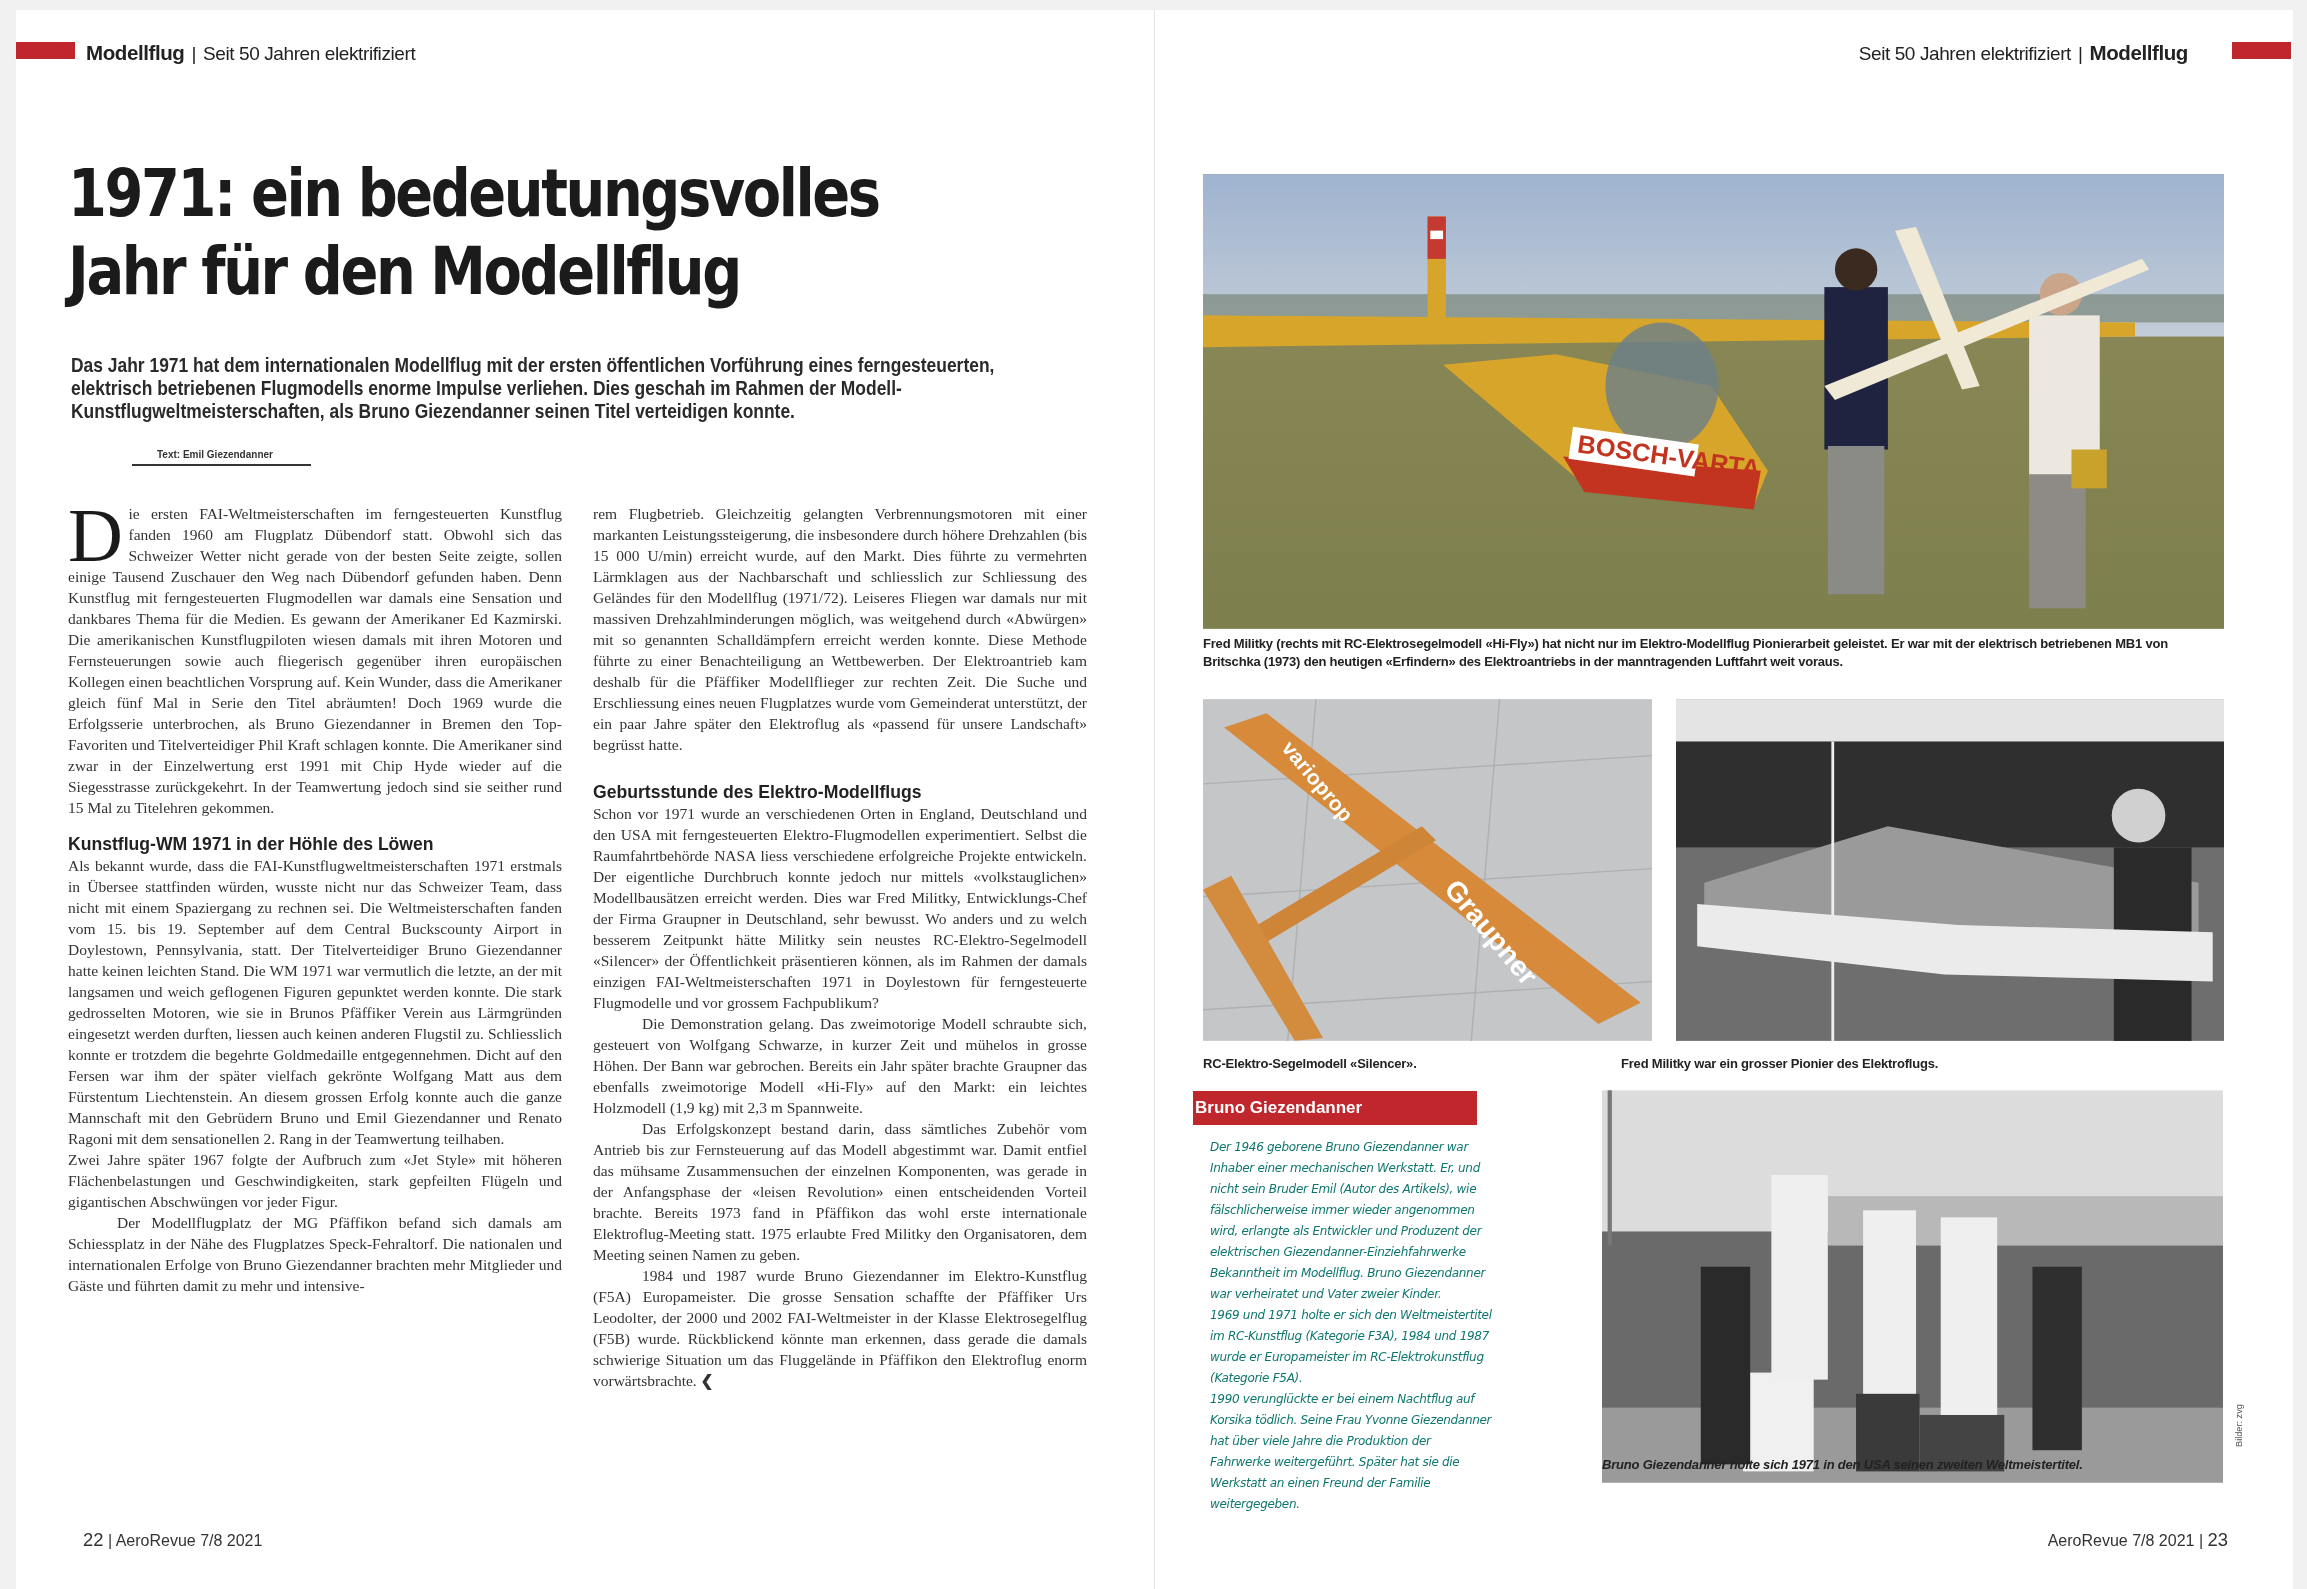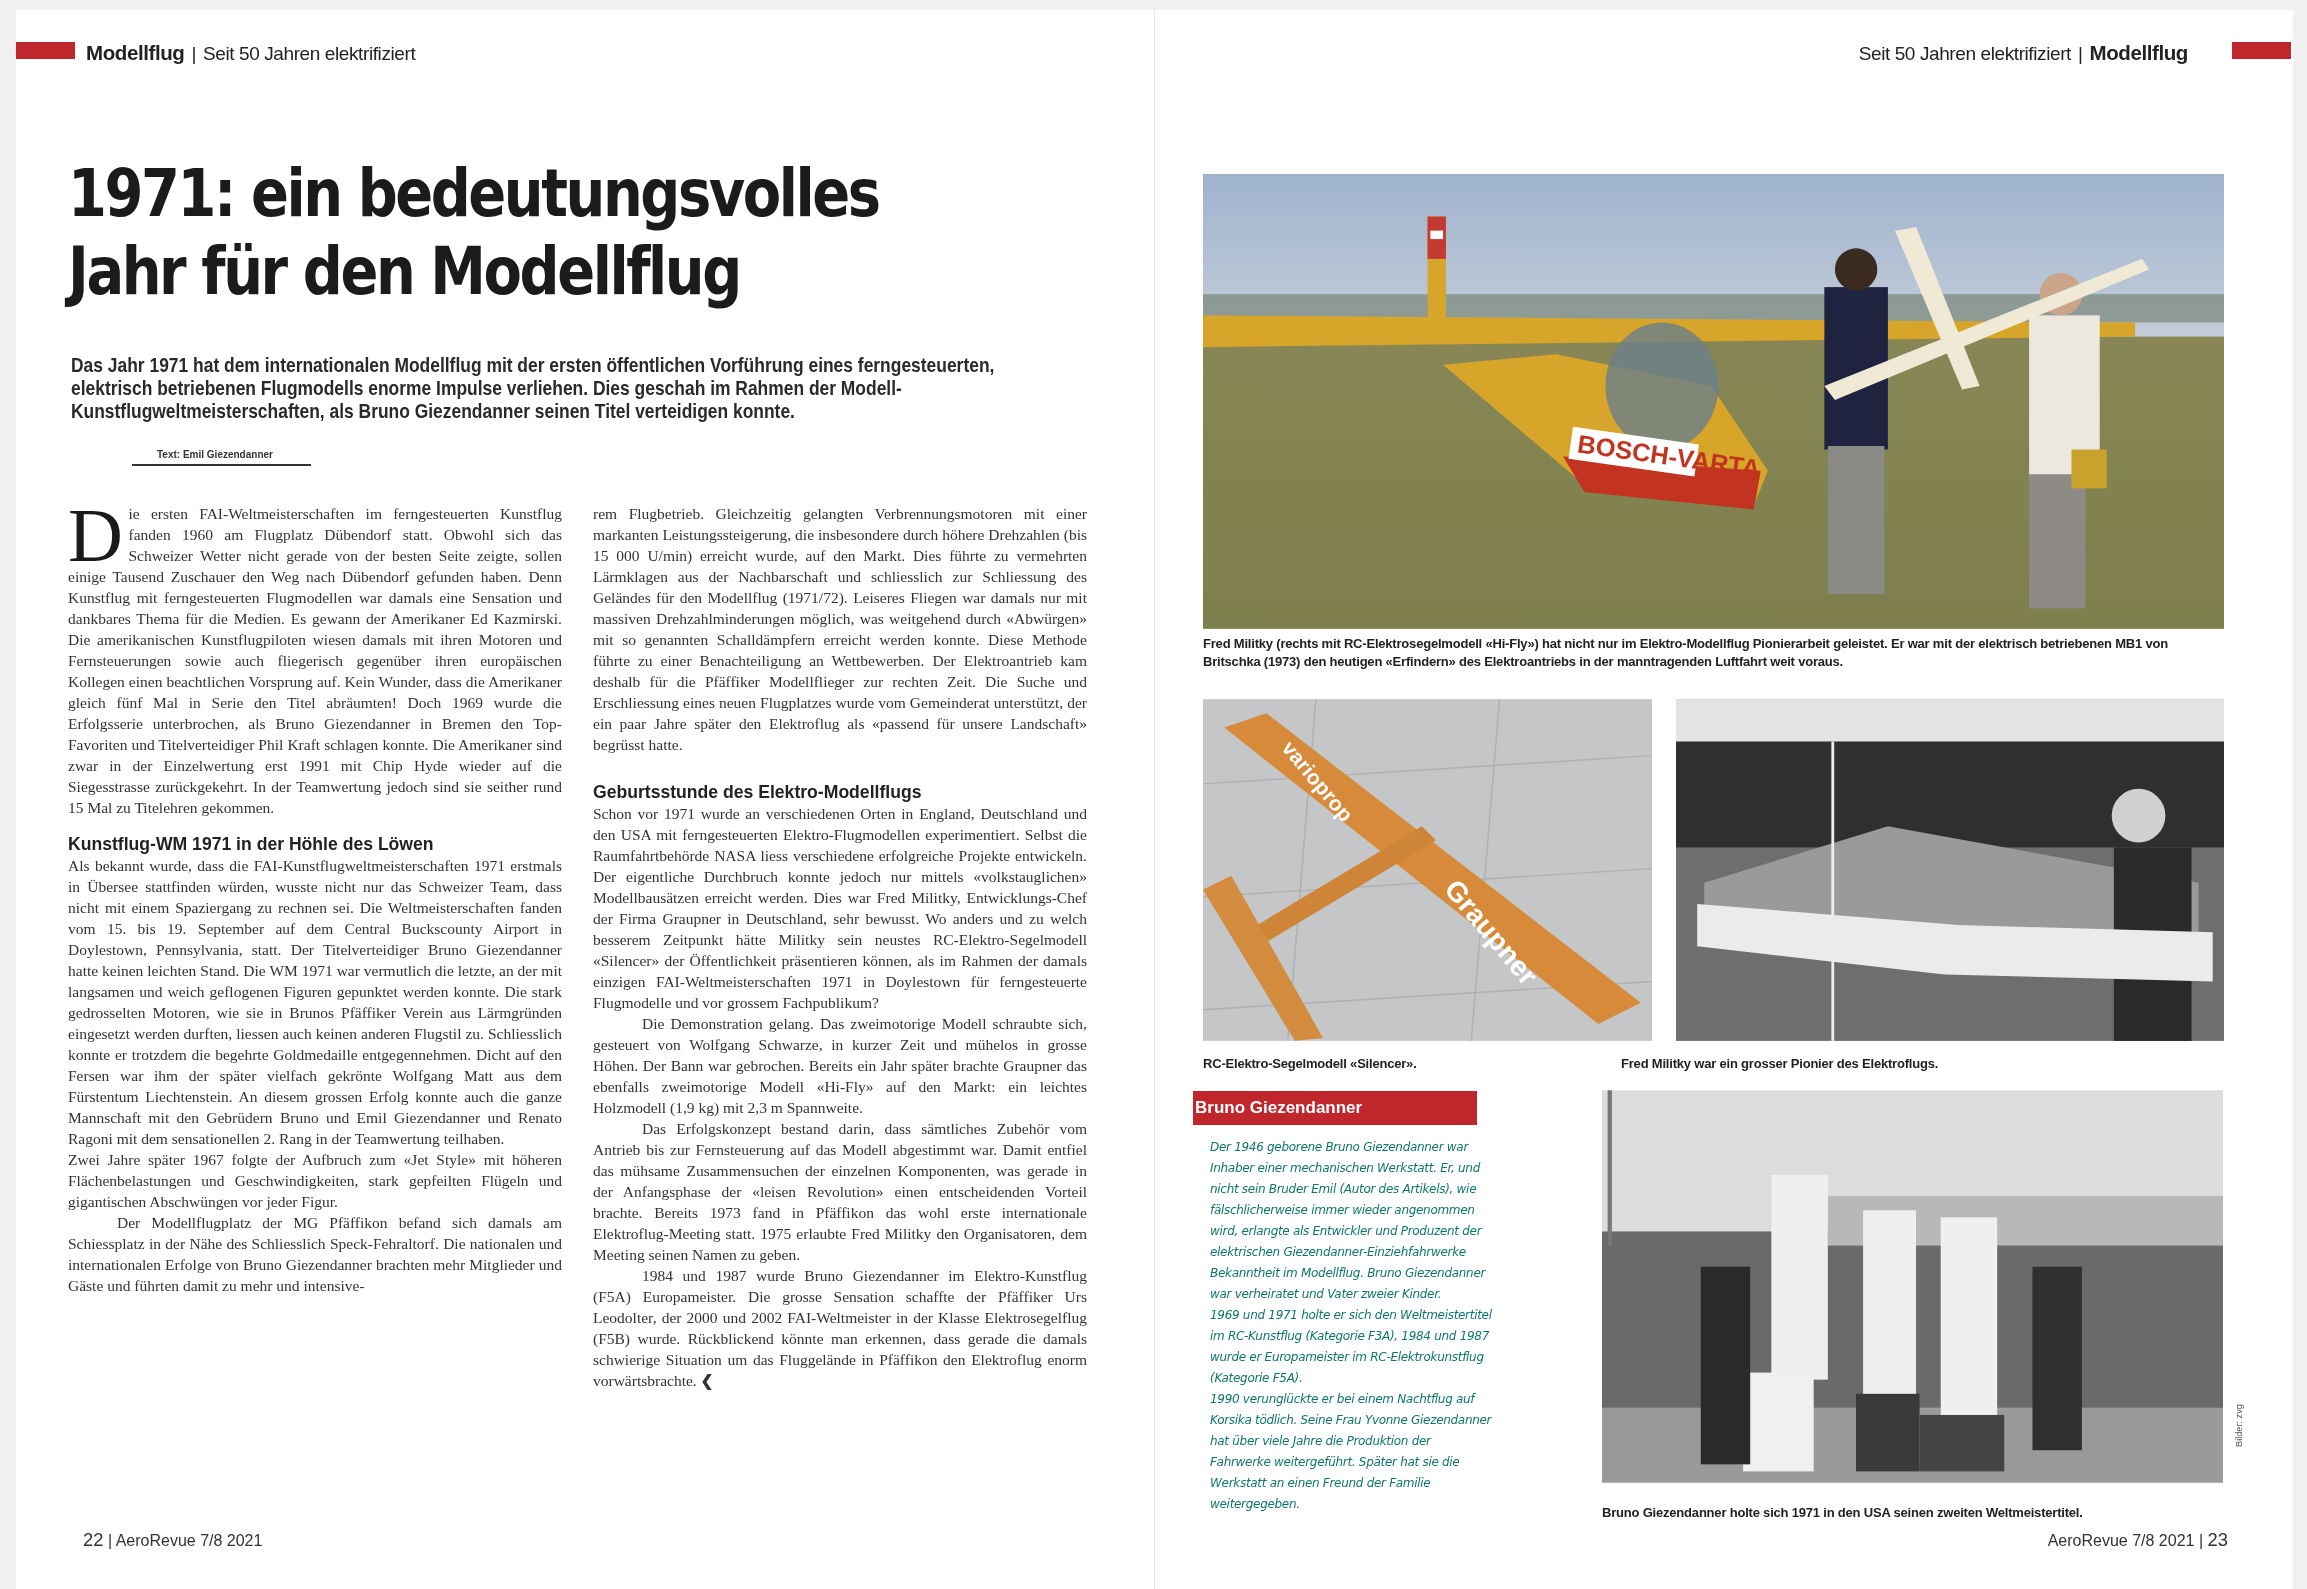--- a/index.html
+++ b/index.html
@@ -48,21 +48,21 @@
 <div class="lead">Das Jahr 1971 hat dem internationalen Modellflug mit der ersten öffentlichen Vorführung eines ferngesteuerten, elektrisch betriebenen Flugmodells enorme Impulse verliehen. Dies geschah im Rahmen der Modell-Kunstflugweltmeisterschaften, als Bruno Giezendanner seinen Titel verteidigen konnte.</div>
 
 <div class="byline-rule"></div>
 <div class="byline">Text: Emil Giezendanner</div>
 
 <div class="col" id="col1">
   <p><span class="dropcap">D</span><span>ie ersten FAI-Weltmeisterschaften im ferngesteuerten Kunstflug fanden 1960 am Flugplatz Dübendorf statt. Obwohl sich das Schweizer Wetter nicht gerade von der besten Seite zeigte, sollen einige Tausend Zuschauer den Weg nach Dübendorf gefunden haben. Denn Kunstflug mit ferngesteuerten Flugmodellen war damals eine Sensation und dankbares Thema für die Medien. Es gewann der Amerikaner Ed Kazmirski. Die amerikanischen Kunstflugpiloten wiesen damals mit ihren Motoren und Fernsteuerungen sowie auch fliegerisch gegenüber ihren europäischen Kollegen einen beachtlichen Vorsprung auf. Kein Wunder, dass die Amerikaner gleich fünf Mal in Serie den Titel abräumten! Doch 1969 wurde die Erfolgsserie unterbrochen, als Bruno Giezendanner in Bremen den Top-Favoriten und Titelverteidiger Phil Kraft schlagen konnte. Die Amerikaner sind zwar in der Einzelwertung erst 1991 mit Chip Hyde wieder auf die Siegesstrasse zurückgekehrt. In der Teamwertung jedoch sind sie seither rund 15 Mal zu Titelehren gekommen.</span></p>
   <h3>Kunstflug-WM 1971 in der Höhle des Löwen</h3>
   <p>Als bekannt wurde, dass die FAI-Kunstflugweltmeisterschaften 1971 erstmals in Übersee stattfinden würden, wusste nicht nur das Schweizer Team, dass nicht mit einem Spaziergang zu rechnen sei. Die Weltmeisterschaften fanden vom 15. bis 19. September auf dem Central Buckscounty Airport in Doylestown, Pennsylvania, statt. Der Titelverteidiger Bruno Giezendanner hatte keinen leichten Stand. Die WM 1971 war vermutlich die letzte, an der mit langsamen und weich geflogenen Figuren gepunktet werden konnte. Die stark gedrosselten Motoren, wie sie in Brunos Pfäffiker Verein aus Lärmgründen eingesetzt werden durften, liessen auch keinen anderen Flugstil zu. Schliesslich konnte er trotzdem die begehrte Goldmedaille entgegennehmen. Dicht auf den Fersen war ihm der später vielfach gekrönte Wolfgang Matt aus dem Fürstentum Liechtenstein. An diesem grossen Erfolg konnte auch die ganze Mannschaft mit den Gebrüdern Bruno und Emil Giezendanner und Renato Ragoni mit dem sensationellen 2. Rang in der Teamwertung teilhaben.</p>
   <p>Zwei Jahre später 1967 folgte der Aufbruch zum «Jet Style» mit höheren Flächenbelastungen und Geschwindigkeiten, stark gepfeilten Flügeln und gigantischen Abschwüngen vor jeder Figur.</p>
-  <p class="indent">Der Modellflugplatz der MG Pfäffikon befand sich damals am Schiessplatz in der Nähe des Schliesslich Speck-Fehraltorf. Die nationalen und internationalen Erfolge von Bruno Giezendanner brachten mehr Mitglieder und Gäste und führten damit zu mehr und intensive-</p>
+  <p class="indent">Der Modellflugplatz der MG Pfäffikon befand sich damals am Schiessplatz in der Nähe des Flugplatzes Speck-Fehraltorf. Die nationalen und internationalen Erfolge von Bruno Giezendanner brachten mehr Mitglieder und Gäste und führten damit zu mehr und intensive-</p>
 </div>
 
 <div class="col" id="col2">
   <p>rem Flugbetrieb. Gleichzeitig gelangten Verbrennungsmotoren mit einer markanten Leistungssteigerung, die insbesondere durch höhere Drehzahlen (bis 15 000 U/min) erreicht wurde, auf den Markt. Dies führte zu vermehrten Lärmklagen aus der Nachbarschaft und schliesslich zur Schliessung des Geländes für den Modellflug (1971/72). Leiseres Fliegen war damals nur mit massiven Drehzahlminderungen möglich, was weitgehend durch «Abwürgen» mit so genannten Schalldämpfern erreicht werden konnte. Diese Methode führte zu einer Benachteiligung an Wettbewerben. Der Elektroantrieb kam deshalb für die Pfäffiker Modellflieger zur rechten Zeit. Die Suche und Erschliessung eines neuen Flugplatzes wurde vom Gemeinderat unterstützt, der ein paar Jahre später den Elektroflug als «passend für unsere Landschaft» begrüsst hatte.</p>
   <h3 style="margin-top:27px;">Geburtsstunde des Elektro-Modellflugs</h3>
   <p>Schon vor 1971 wurde an verschiedenen Orten in England, Deutschland und den USA mit ferngesteuerten Elektro-Flugmodellen experimentiert. Selbst die Raumfahrtbehörde NASA liess verschiedene erfolgreiche Projekte entwickeln. Der eigentliche Durchbruch konnte jedoch nur mittels «volkstauglichen» Modellbausätzen erreicht werden. Dies war Fred Militky, Entwicklungs-Chef der Firma Graupner in Deutschland, sehr bewusst. Wo anders und zu welch besserem Zeitpunkt hätte Militky sein neustes RC-Elektro-Segelmodell «Silencer» der Öffentlichkeit präsentieren können, als im Rahmen der damals einzigen FAI-Weltmeisterschaften 1971 in Doylestown für ferngesteuerte Flugmodelle und vor grossem Fachpublikum?</p>
   <p class="indent">Die Demonstration gelang. Das zweimotorige Modell schraubte sich, gesteuert von Wolfgang Schwarze, in kurzer Zeit und mühelos in grosse Höhen. Der Bann war gebrochen. Bereits ein Jahr später brachte Graupner das ebenfalls zweimotorige Modell «Hi-Fly» auf den Markt: ein leichtes Holzmodell (1,9 kg) mit 2,3 m Spannweite.</p>
   <p class="indent">Das Erfolgskonzept bestand darin, dass sämtliches Zubehör vom Antrieb bis zur Fernsteuerung auf das Modell abgestimmt war. Damit entfiel das mühsame Zusammensuchen der einzelnen Komponenten, was gerade in der Anfangsphase der «leisen Revolution» einen entscheidenden Vorteil brachte. Bereits 1973 fand in Pfäffikon das wohl erste internationale Elektroflug-Meeting statt. 1975 erlaubte Fred Militky den Organisatoren, dem Meeting seinen Namen zu geben.</p>
   <p class="indent"><span>1984 und 1987 wurde Bruno Giezendanner im Elektro-Kunstflug (F5A) Europameister. Die grosse Sensation schaffte der Pfäffiker Urs Leodolter, der 2000 und 2002 FAI-Weltmeister in der Klasse Elektrosegelflug (F5B) wurde. Rückblickend könnte man erkennen, dass gerade die damals schwierige Situation um das Fluggelände in Pfäffikon den Elektroflug enorm vorwärtsbrachte.</span> <span class="endmark">❮</span></p>
 </div>
@@ -171,21 +171,21 @@
     <rect x="200" y="400" width="100" height="140" fill="#f0f0f0"></rect>
     <rect x="360" y="430" width="90" height="110" fill="#3a3a3a"></rect>
     <rect x="450" y="460" width="120" height="80" fill="#444"></rect>
     <rect x="240" y="120" width="80" height="290" fill="#efefef"></rect>
     <rect x="370" y="170" width="75" height="260" fill="#efefef"></rect>
     <rect x="480" y="180" width="80" height="280" fill="#efefef"></rect>
     <rect x="140" y="250" width="70" height="280" fill="#2a2a2a"></rect>
     <rect x="610" y="250" width="70" height="260" fill="#2f2f2f"></rect>
   </svg>
 </div>
-<div class="caption" style="left:1602px; top:1504px;">Bruno Giezendanner holte sich 1971 in den USA seinen zweiten Weltmeistertitel.</div>
+<div class="caption" style="left:1602px; top:1456px;font-style:italic;">Bruno Giezendanner holte sich 1971 in den USA seinen zweiten Weltmeistertitel.</div>
 <div class="credit">Bilder: zvg</div>
 
 <div class="folio" style="right:79px; text-align:right;">
   <span>AeroRevue 7/8 2021</span>
   <span>|</span>
   <span class="num">23</span>
 </div>
 
 
 </body></html>

